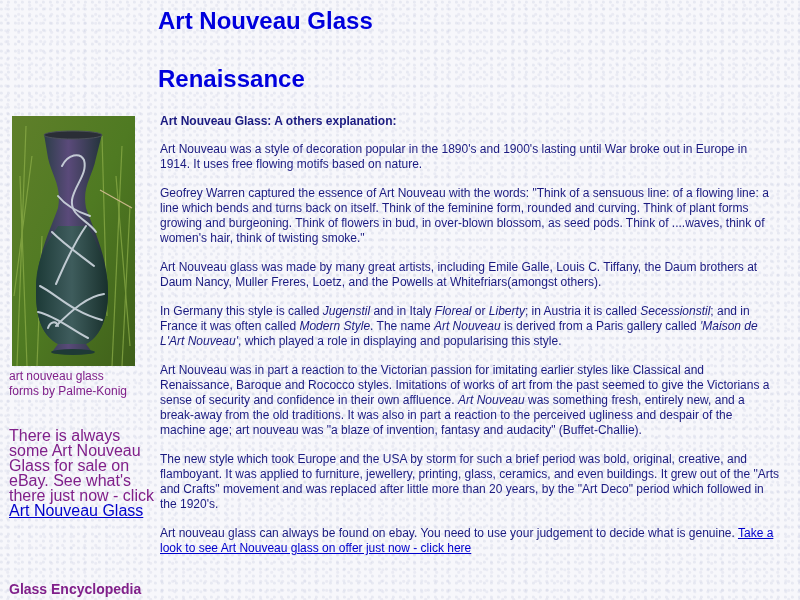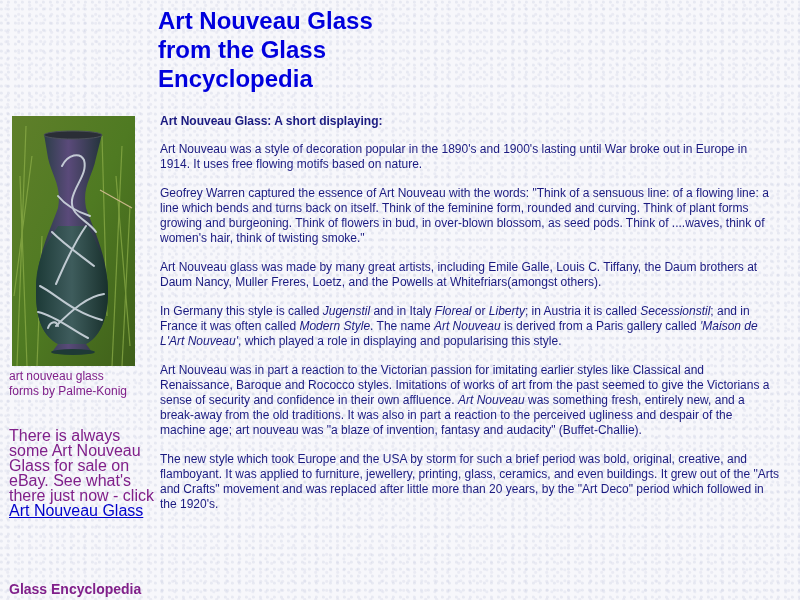--- a/index.html
+++ b/index.html
@@ -96,22 +96,22 @@
   }
   .main p.tight { margin-bottom: 4px; }
   .main a { color: #0000cc; text-decoration: underline; }
   .main em { font-style: italic; }
 </style>
 </head>
 <body>
 
 <h1 class="page-title">
   <span>Art Nouveau Glass</span><br>
-  <span>from the Glass</span><br>
-  <span>Encyclopedia</span>
+  <br>
+  <span>Renaissance</span>
 </h1>
 
 <div class="left-col">
   <div class="vase-image" title="art nouveau glass vase by Palme-Konig">
     <svg width="123" height="250" viewBox="0 0 123 250">
       <defs>
         <linearGradient id="grass" x1="0" y1="0" x2="1" y2="1">
           <stop offset="0" stop-color="#5f7f2a"></stop>
           <stop offset="0.5" stop-color="#4f7a22"></stop>
           <stop offset="1" stop-color="#3f5f1a"></stop>
@@ -163,28 +163,29 @@
 
   <div class="ebay-promo">
     <span>There is always some Art Nouveau Glass for sale on eBay. See what's there just now - click</span>
     <a href="#">Art Nouveau Glass</a>
   </div>
 
   <div class="footer-brand">Glass Encyclopedia</div>
 </div>
 
 <div class="main">
-  <h2>Art Nouveau Glass: A short displaying:</h2>
+  <h2>Art Nouveau Glass: A others explanation:</h2>
 
   <p>Art Nouveau was a style of decoration popular in the 1890's and 1900's lasting until War broke out in Europe in 1914. It uses free flowing motifs based on nature.</p>
 
   <p>Geofrey Warren captured the essence of Art Nouveau with the words: "Think of a sensuous line: of a flowing line: a line which bends and turns back on itself. Think of the feminine form, rounded and curving. Think of plant forms growing and burgeoning. Think of flowers in bud, in over-blown blossom, as seed pods. Think of ....waves, think of women's hair, think of twisting smoke."</p>
 
   <p>Art Nouveau glass was made by many great artists, including Emile Galle, Louis C. Tiffany, the Daum brothers at Daum Nancy, Muller Freres, Loetz, and the Powells at Whitefriars(amongst others).</p>
 
   <p><span>In Germany this style is called </span><em>Jugenstil</em><span> and in Italy </span><em>Floreal</em><span> or </span><em>Liberty</em><span>; in Austria it is called </span><em>Secessionstil</em><span>; and in France it was often called </span><em>Modern Style</em><span>. The name </span><em>Art Nouveau</em><span> is derived from a Paris gallery called </span><em>'Maison de L'Art Nouveau'</em><span>, which played a role in displaying and popularising this style.</span></p>
 
   <p><span>Art Nouveau was in part a reaction to the Victorian passion for imitating earlier styles like Classical and Renaissance, Baroque and Rococco styles. Imitations of works of art from the past seemed to give the Victorians a sense of security and confidence in their own affluence. </span><em>Art Nouveau</em><span> was something fresh, entirely new, and a break-away from the old traditions. It was also in part a reaction to the perceived ugliness and despair of the machine age; art nouveau was "a blaze of invention, fantasy and audacity" (Buffet-Challie).</span></p>
 
   <p>The new style which took Europe and the USA by storm for such a brief period was bold, original, creative, and flamboyant. It was applied to furniture, jewellery, printing, glass, ceramics, and even buildings. It grew out of the "Arts and Crafts" movement and was replaced after little more than 20 years, by the "Art Deco" period which followed in the 1920's.</p>
 
 
+  <p><span>Art nouveau glass can always be found on ebay. You need to use your judgement to decide what is genuine. </span><a href="#">Take a look to see Art Nouveau glass on offer just now - click here</a></p>
 </div>
 
 </body></html>

